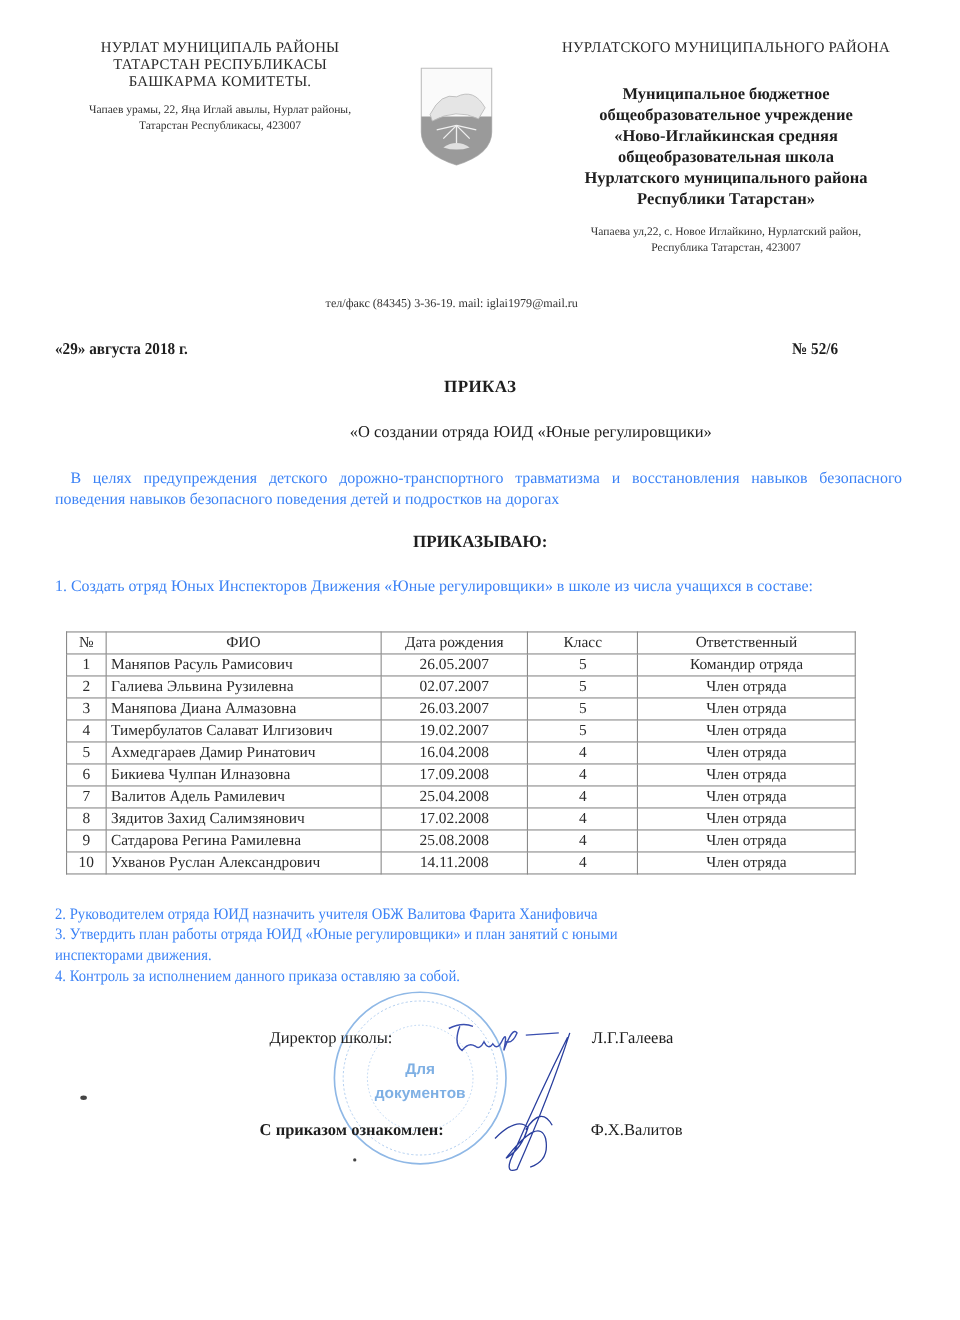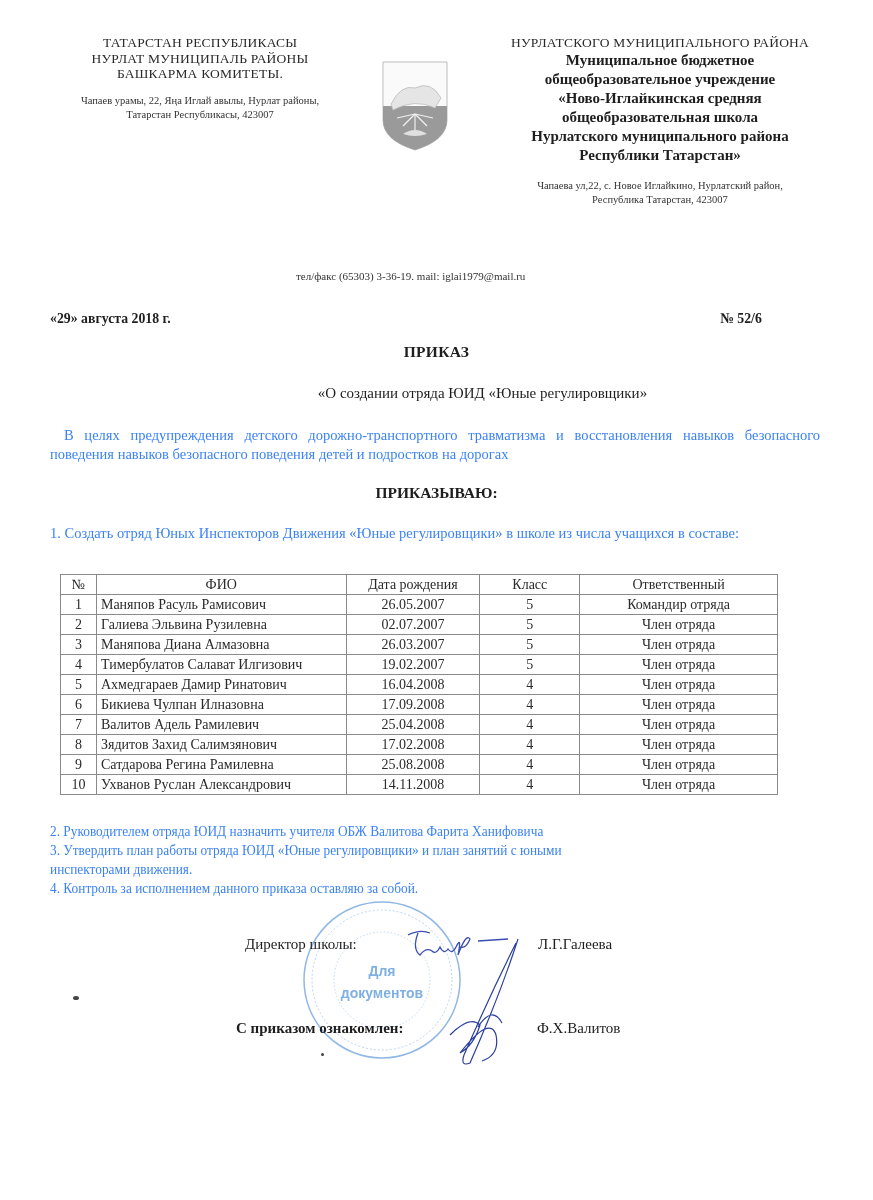--- a/index.html
+++ b/index.html
@@ -44,22 +44,22 @@
   #dir-name { left: 538px; top: 936px; font-size: 15px; }
   #ack-label { left: 236px; top: 1020px; font-size: 15px; font-weight: bold; }
   #ack-name { left: 537px; top: 1020px; font-size: 15px; }
   .speck { background: #444; border-radius: 50%; }
 </style>
 </head>
 <body>
 
 <div id="left-col" class="abs">
   <div class="hdr-caps">
+    <div>НУРЛАТ МУНИЦИПАЛЬ РАЙОНЫ</div>
     <div>ТАТАРСТАН  РЕСПУБЛИКАСЫ</div>
-    <div>НУРЛАТ МУНИЦИПАЛЬ РАЙОНЫ</div>
     <div>БАШКАРМА КОМИТЕТЫ.</div>
   </div>
   <div class="hdr-addr" style="margin-top:12px;">
     <div>Чапаев урамы, 22,  Яңа Иглай авылы, Нурлат районы,</div>
     <div>Татарстан Республикасы, 423007</div>
   </div>
 </div>
 
 <div id="coat" class="abs">
   <svg width="80" height="95" viewBox="0 0 80 95">
@@ -74,35 +74,35 @@
         <line x1="40" y1="56" x2="58" y2="60"></line>
     </g>
     <path d="M28 76 Q40 68 52 76 Q40 80 28 76 Z" fill="#e0e0e0"></path>
   </svg>
 </div>
 
 <div id="right-col" class="abs">
   <div class="hdr-caps">
     <div>НУРЛАТСКОГО МУНИЦИПАЛЬНОГО РАЙОНА</div>
   </div>
-  <div class="hdr-bold" style="margin-top:0;">
+  <div class="hdr-bold" style="margin-top:26px;">
     <div>Муниципальное бюджетное</div>
     <div>общеобразовательное учреждение</div>
     <div>«Ново-Иглайкинская средняя</div>
     <div>общеобразовательная школа</div>
     <div>Нурлатского муниципального  района</div>
     <div>Республики Татарстан»</div>
   </div>
   <div class="hdr-addr" style="margin-top:14px;">
     <div>Чапаева ул,22, с. Новое Иглайкино, Нурлатский район,</div>
     <div>Республика Татарстан, 423007</div>
   </div>
 </div>
 
-<div id="contacts" class="abs">тел/факс (65303) 3-36-19.  mail: iglai1979@mail.ru</div>
+<div id="contacts" class="abs">тел/факс (84345) 3-36-19.  mail: iglai1979@mail.ru</div>
 
 <div id="date" class="abs cond">«29» августа 2018 г.</div>
 <div id="num" class="abs cond">№ 52/6</div>
 
 <div id="title" class="abs">ПРИКАЗ</div>
 <div id="subtitle" class="abs">«О создании отряда ЮИД «Юные регулировщики»</div>
 
 <div id="intro" class="abs body-text">
   <p>В целях предупреждения детского дорожно-транспортного травматизма и восстановления навыков безопасного поведения  навыков безопасного поведения детей и подростков на дорогах</p>
 </div>

